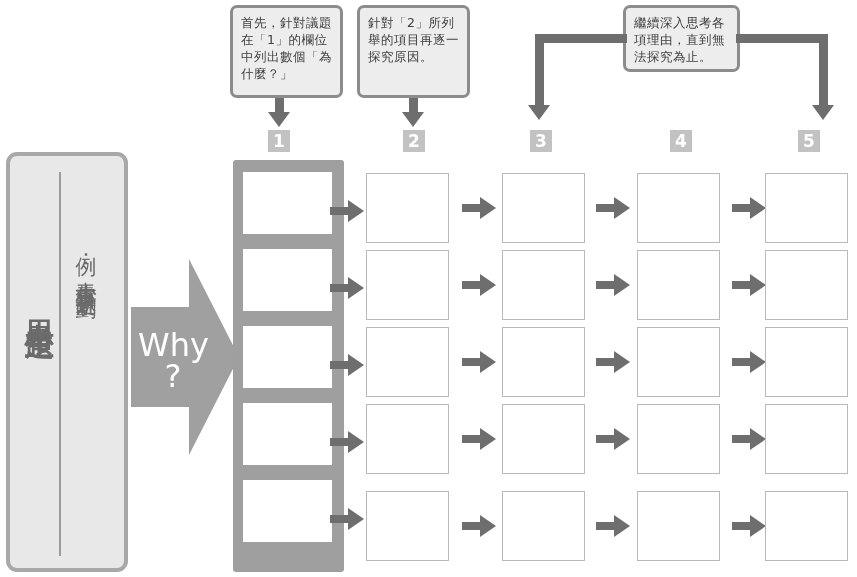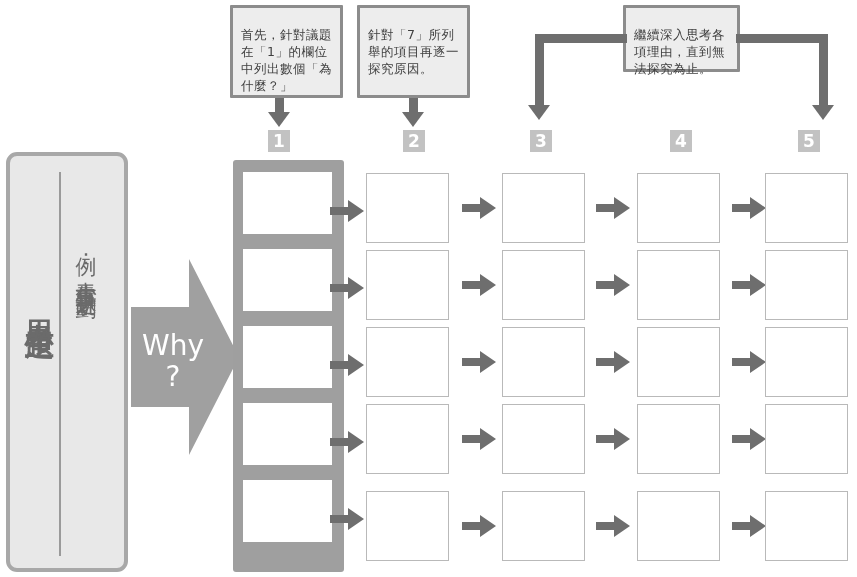--- a/index.html
+++ b/index.html
@@ -17,28 +17,28 @@
     background: #ffffff;
     overflow: hidden;
   }
 
   
   .callout {
     position: absolute;
     box-sizing: border-box;
     background: #ededed;
     border: 3px solid #8c8c8c;
-    border-radius: 1px;
+    border-radius: 7px;
     color: #3f3f3f;
     font-family: "DejaVu Sans", "Liberation Sans", sans-serif;
     font-size: 12.5px;
     line-height: 17px;
     letter-spacing: 0.5px;
     text-align: left;
-    padding: 18px 7px 4px 8px;
+    padding: 6px 7px 4px 8px;
     white-space: pre-wrap;
     word-break: break-all;
   }
 
   
   .vstem {
     position: absolute;
     background: #6e6e6e;
   }
   .hstem {
@@ -119,21 +119,21 @@
     width: 108px;
     height: 196px;
   }
   #why-arrow svg { display: block; }
   #why-label {
     position: absolute;
     left: 138px;
     top: 330px;
     width: 70px;
     color: #ffffff;
-    font-size: 28px;
+    font-size: 32px;
     font-weight: normal;
     line-height: 31px;
     text-align: center;
     font-family: "DejaVu Sans", "Liberation Sans", sans-serif;
   }
 
   
   #col1-frame {
     position: absolute;
     left: 233px;
@@ -171,21 +171,21 @@
   }
   .rarrow svg { display: block; }
 </style>
 </head>
 <body>
 
 <div id="canvas">
 
   <div class="callout" style="left:230px; top:5px; width:113px; height:93px;">首先，針對議題在「1」的欄位中列出數個「為什麼？」</div>
 
-  <div class="callout" style="left:357px; top:5px; width:113px; height:93px;">針對「7」所列舉的項目再逐一探究原因。</div>
+  <div class="callout" style="left:357px; top:5px; width:113px; height:93px;">針對「2」所列舉的項目再逐一探究原因。</div>
 
   <div class="callout" style="left:623px; top:5px; width:117px; height:67px;">繼續深入思考各項理由，直到無法探究為止。</div>
 
   <div class="vstem" style="left:275px; top:98px; width:9px; height:19px;"></div>
   <div class="arrowhead-down" style="left:268px; top:112px;"></div>
 
   <div class="vstem" style="left:409px; top:98px; width:9px; height:19px;"></div>
   <div class="arrowhead-down" style="left:402px; top:112px;"></div>
 
   <div class="hstem" style="left:535px; top:34px; width:92px; height:9px;"></div>

